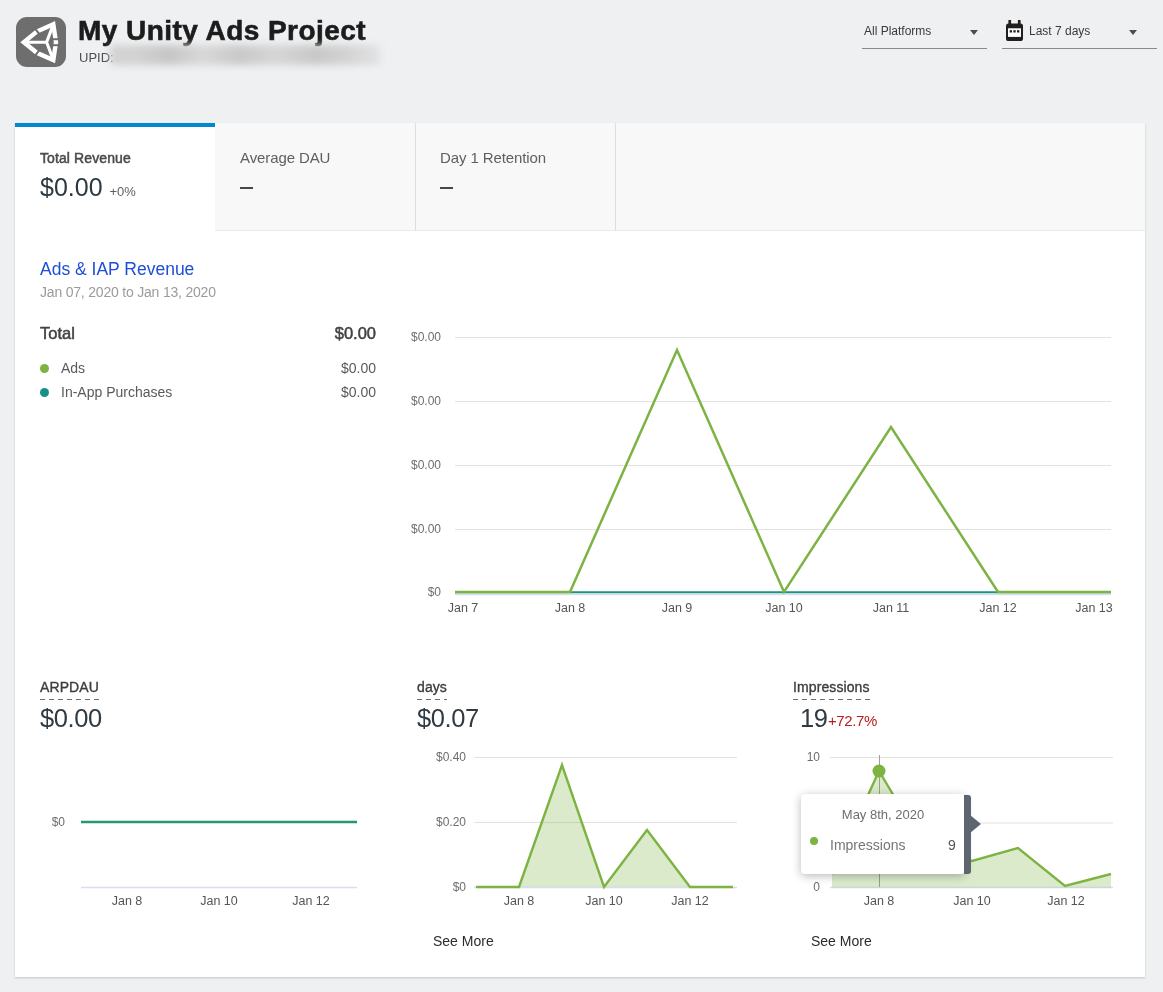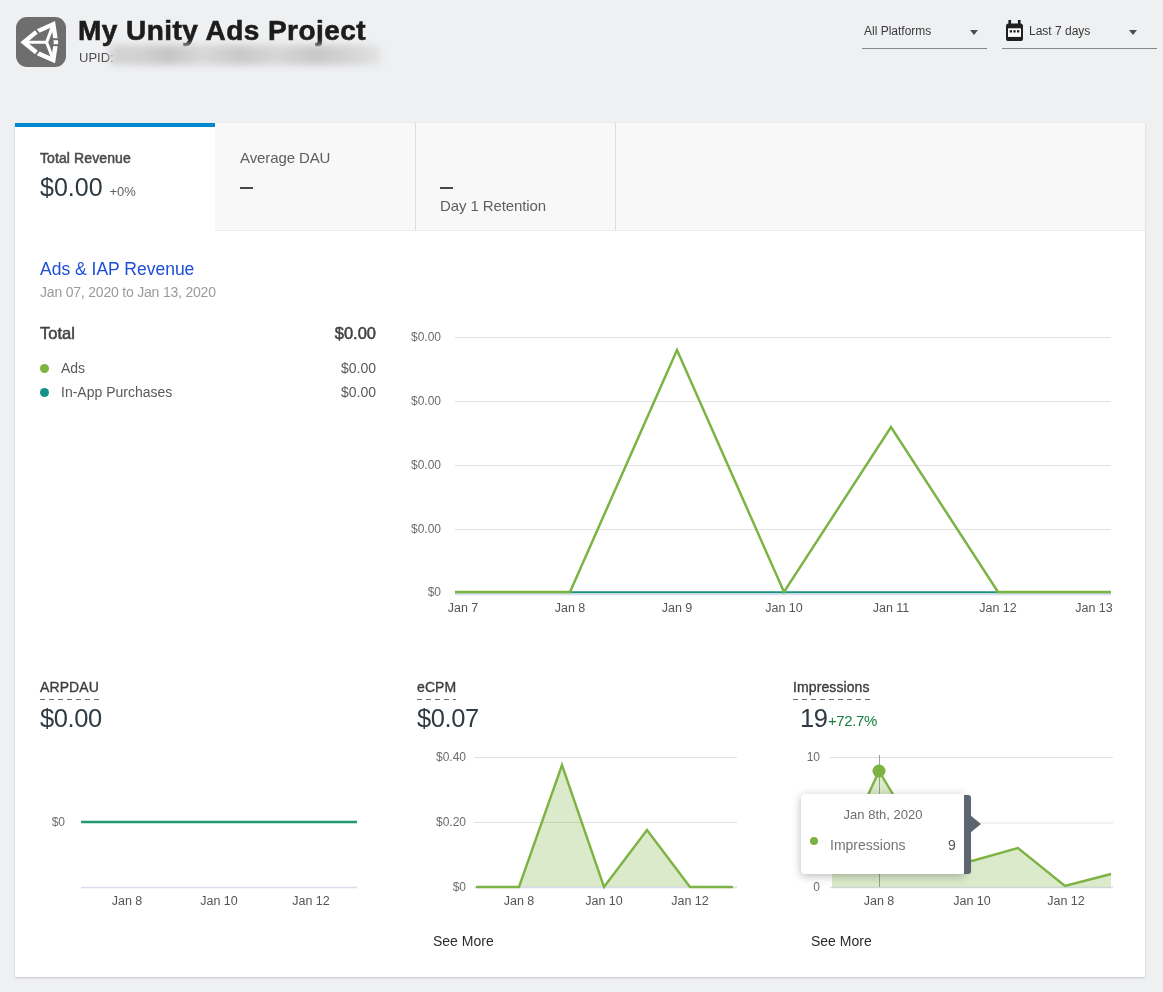--- a/index.html
+++ b/index.html
@@ -45,21 +45,21 @@
 #bIap { left:40px; top:388px; background:#18908a; }
 
 .mtitle { font-size:14px; font-weight:400; -webkit-text-stroke:0.35px #3d3d3d; color:#3d3d3d; padding-bottom:5.5px; letter-spacing:0.1px; background:repeating-linear-gradient(90deg,#6e6e6e 0 5px,rgba(0,0,0,0) 5px 9px) left bottom/100% 1.4px no-repeat; }
 .mval { font-size:25.5px; color:#2f3a42; letter-spacing:-0.4px; }
 #m1t { left:40px; top:679px; }
 #m1v { left:40px; top:704px; }
 #m2t { left:417px; top:679px; }
 #m2v { left:417px; top:704px; }
 #m3t { left:793px; top:679px; }
 #m3v { left:793px; top:704px;margin-left:7px; }
-#m3pct { left:828px; top:712px; font-size:15px; color:#15803d; letter-spacing:-0.4px; }
+#m3pct { left:828px; top:712px; font-size:15px; color:#b91c1c; letter-spacing:-0.4px; }
 .seemore { font-size:14px; color:#2b2b2b; }
 #sm1 { left:433px; top:933px; }
 #sm2 { left:811px; top:933px; }
 
 #tip { left:801px; top:794px; width:164px; height:80px; background:#fff; border-radius:4px; box-shadow:0 2px 10px rgba(0,0,0,0.28); z-index:5; }
 #tipdate { left:0; top:13px; width:164px; text-align:center; font-size:13px; color:#6e6e6e; position:absolute; }
 #tipdot { left:9px; top:43px; width:8px; height:8px; border-radius:50%; background:#7cb342; position:absolute; }
 #tiplbl { left:29px; top:43px; font-size:14px; color:#757575; position:absolute; }
 #tipval { left:147px; top:43px; font-size:14px; color:#555; position:absolute; }
 #handle { left:964px; top:794.5px; width:7px; height:79px; background:#5c6570; border-radius:0 3px 3px 0; z-index:5; }
@@ -70,21 +70,21 @@
 <body>
 <div class="abs" id="card"></div>
 <div class="abs" id="tabstrip"></div>
 <div class="abs tsep" style="left:415px"></div>
 <div class="abs tsep" style="left:615px"></div>
 <div class="abs" id="tab1"></div>
 <div class="abs" id="t1lbl">Total Revenue</div>
 <div class="abs" id="t1val">$0.00&nbsp;<span style="font-size:13px;color:#5f5f5f;">+0%</span></div>
 <div class="abs tablbl" style="left:240px; top:149px;">Average DAU</div>
 <div class="abs dash" style="left:240px; top:186.5px;"></div>
-<div class="abs tablbl" style="left:440px; top:149px;margin-top:48px;">Day 1 Retention</div>
+<div class="abs tablbl" style="left:440px; top:149px;">Day 1 Retention</div>
 <div class="abs dash" style="left:440px; top:186.5px;"></div>
 
 <svg class="abs" id="logo" width="50" height="50" viewBox="0 0 50 50">
   <rect x="0" y="0" width="50" height="50" rx="11" fill="#6e6e6e"></rect>
   <g stroke="#ffffff" fill="none">
     <path d="M37.3,7.3 L20.8,14.6 L7.8,25.2 L20.8,35.8 L37.3,43.1 L40.0,25.2 Z" stroke-width="4.4" stroke-linejoin="miter"></path>
     <path d="M30.6,25.2 L9,25.2 M30.6,25.2 L36.6,9.4 M30.6,25.2 L36.6,41 M30.6,25.2 Z" stroke-width="3.1"></path>
   </g>
   <g stroke="#6e6e6e" stroke-width="2">
     <path d="M19.2,11.8 L23.4,17.2"></path>
@@ -194,28 +194,28 @@
   </g>
   <g font-size="12.5" fill="#555" text-anchor="middle">
     <text x="879" y="905">Jan 8</text>
     <text x="972" y="905">Jan 10</text>
     <text x="1066" y="905">Jan 12</text>
   </g>
 </svg>
 
 <div class="abs mtitle" id="m1t">ARPDAU</div>
 <div class="abs mval" id="m1v">$0.00</div>
-<div class="abs mtitle" id="m2t">eCPM</div>
+<div class="abs mtitle" id="m2t">days</div>
 <div class="abs mval" id="m2v">$0.07</div>
 <div class="abs mtitle" id="m3t">Impressions</div>
 <div class="abs mval" id="m3v">19</div>
 <div class="abs" id="m3pct">+72.7%</div>
 <div class="abs seemore" id="sm1">See More</div>
 <div class="abs seemore" id="sm2">See More</div>
 
 <div class="abs" id="tip">
-  <div id="tipdate">Jan 8th, 2020</div>
+  <div id="tipdate">May 8th, 2020</div>
   <div id="tipdot"></div>
   <div id="tiplbl">Impressions</div>
   <div id="tipval">9</div>
 </div>
 <div class="abs" id="handle"></div>
 <div class="abs" id="harrow"></div>
 
 </body></html>

